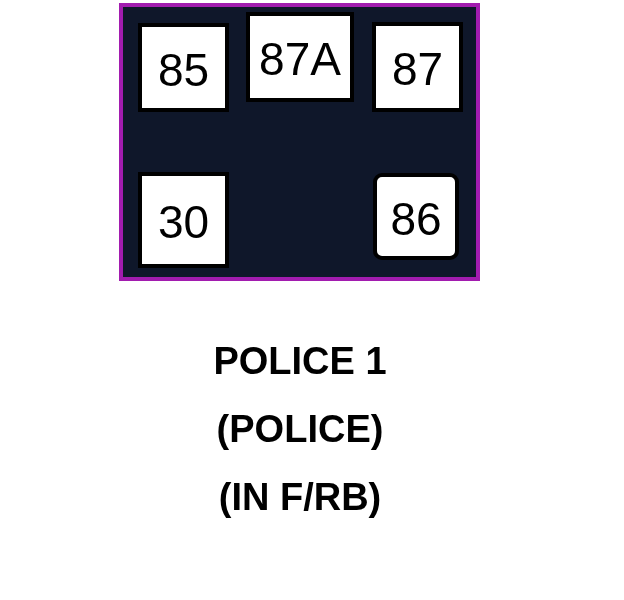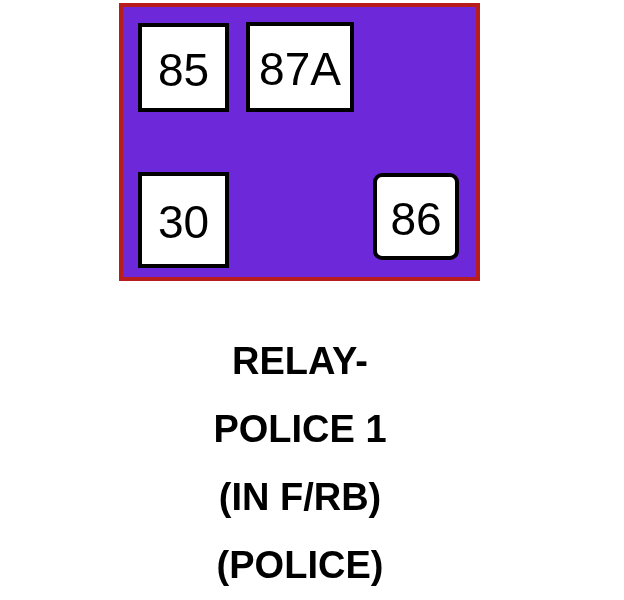--- a/index.html
+++ b/index.html
@@ -15,43 +15,43 @@
     overflow: hidden;
     font-family: "Liberation Sans", sans-serif;
     color: #000000;
   }
   .relay-outline {
     position: absolute;
     left: 119px;
     top: 3px;
     width: 361px;
     height: 278px;
-    border: 4px solid #b91c1c;
+    border: 4px solid #a21caf;
     box-sizing: border-box;
-    background: #6d28d9;
+    background: #0f172a;
   }
   .pin-box {
     position: absolute;
     border: 4px solid #000000;
     box-sizing: border-box;
     background: #ffffff;
     display: flex;
     align-items: center;
     justify-content: center;
   }
   .pin-label {
     font-size: 46px;
     font-weight: 400;
     line-height: 1;
     letter-spacing: 0px;
     transform: translateY(2px);
     white-space: nowrap;
   }
   .pin-85  { left: 15px;  top: 16px;  width: 91px;  height: 89px; }
-  .pin-87a { left: 123px; top: 15px;  width: 108px; height: 90px; }
+  .pin-87a { left: 123px; top: 5px;  width: 108px; height: 90px; }
   .pin-87  { left: 249px; top: 15px;  width: 91px;  height: 90px; }
   .pin-30  { left: 15px;  top: 165px; width: 91px;  height: 96px; }
   .pin-86  { left: 250px; top: 166px; width: 86px;  height: 87px; border-radius: 9px; }
   .caption {
     position: absolute;
     left: 0;
     top: 327px;
     width: 600px;
     text-align: center;
     font-size: 38px;
@@ -71,31 +71,33 @@
   <div class="relay-outline">
 
     <div class="pin-box pin-85">
       <span class="pin-label">85</span>
     </div>
 
     <div class="pin-box pin-87a">
       <span class="pin-label">87A</span>
     </div>
 
+    <div class="pin-box pin-87">
+      <span class="pin-label">87</span>
+    </div>
 
     <div class="pin-box pin-30">
       <span class="pin-label">30</span>
     </div>
 
     <div class="pin-box pin-86">
       <span class="pin-label">86</span>
     </div>
 
   </div>
 
   <div class="caption">
-    <div class="caption-line">RELAY-</div>
     <div class="caption-line">POLICE 1</div>
+    <div class="caption-line">(POLICE)</div>
     <div class="caption-line">(IN F/RB)</div>
-    <div class="caption-line">(POLICE)</div>
   </div>
 
 </div>
 
 </body></html>

